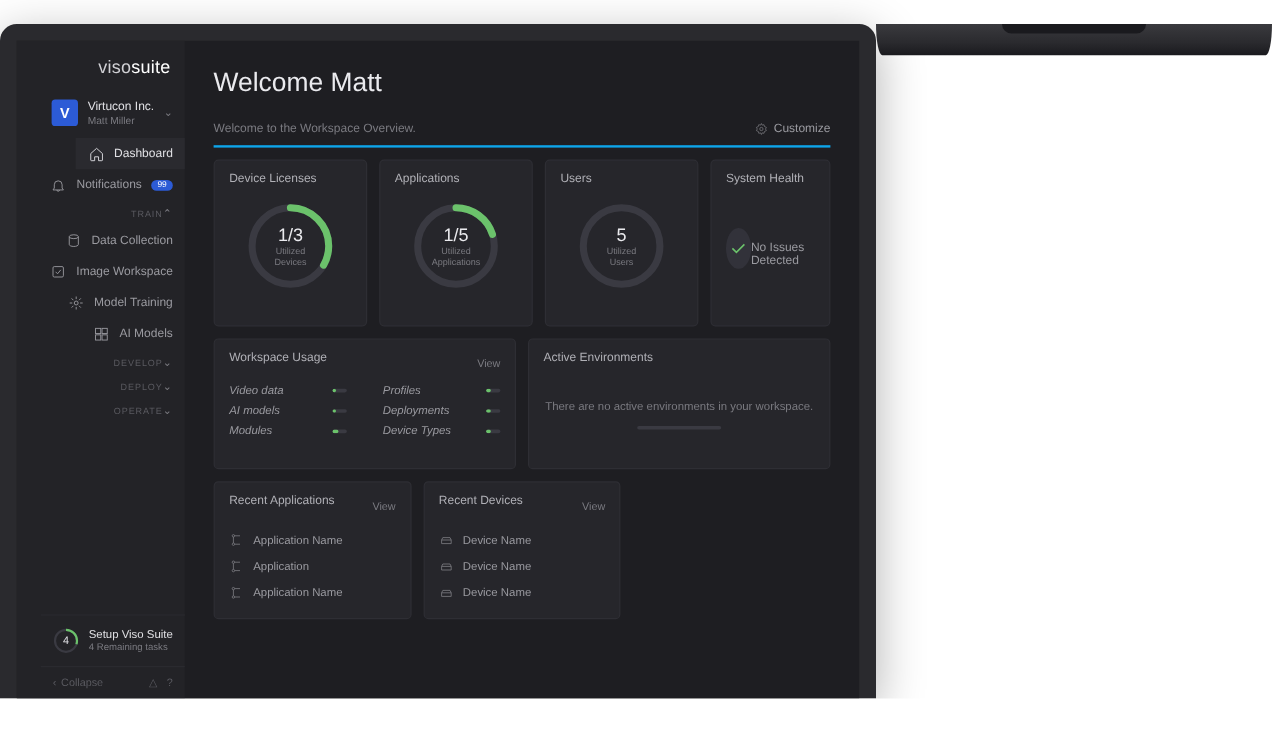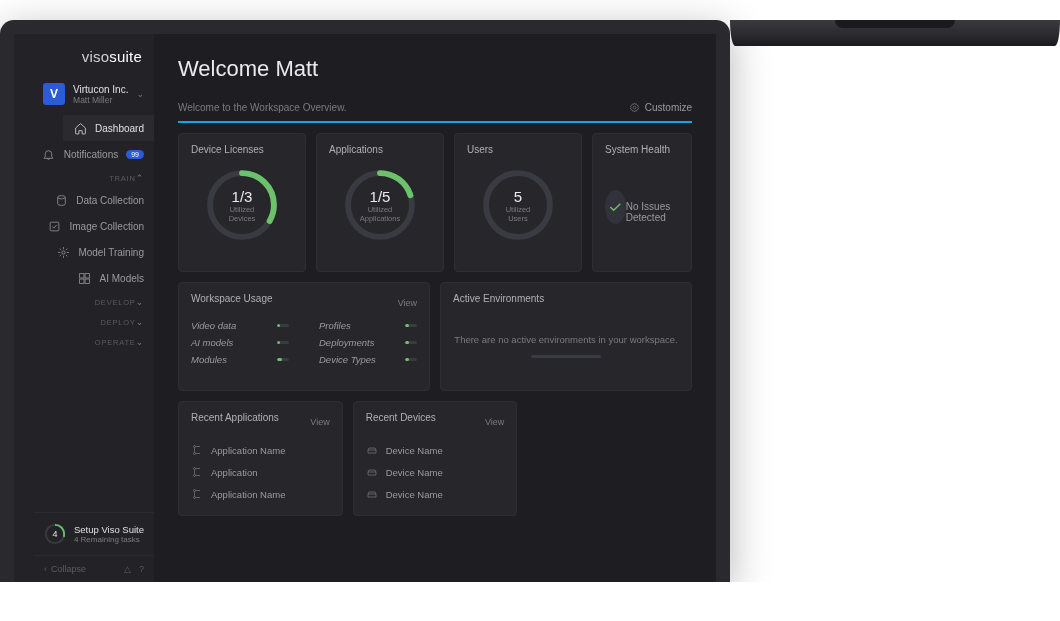--- a/index.html
+++ b/index.html
@@ -258,21 +258,21 @@
           </span>
       <span>Data Collection</span>
     </div>
     <div class="nav-item">
       <span class="icon">
             <svg viewBox="0 0 24 24">
               <rect x="4" y="4" width="16" height="16" rx="2"></rect>
               <path d="M8 12l3 3 5-6"></path>
             </svg>
           </span>
-      <span>Image Collection</span>
+      <span>Image Workspace</span>
     </div>
     <div class="nav-item">
       <span class="icon">
             <svg viewBox="0 0 24 24">
               <circle cx="12" cy="12" r="3"></circle>
               <path d="M12 2v4M12 18v4M4.9 4.9l2.8 2.8M16.3 16.3l2.8 2.8M2 12h4M18 12h4M4.9 19.1l2.8-2.8M16.3 7.7l2.8-2.8"></path>
             </svg>
           </span>
       <span>Model Training</span>
     </div>

